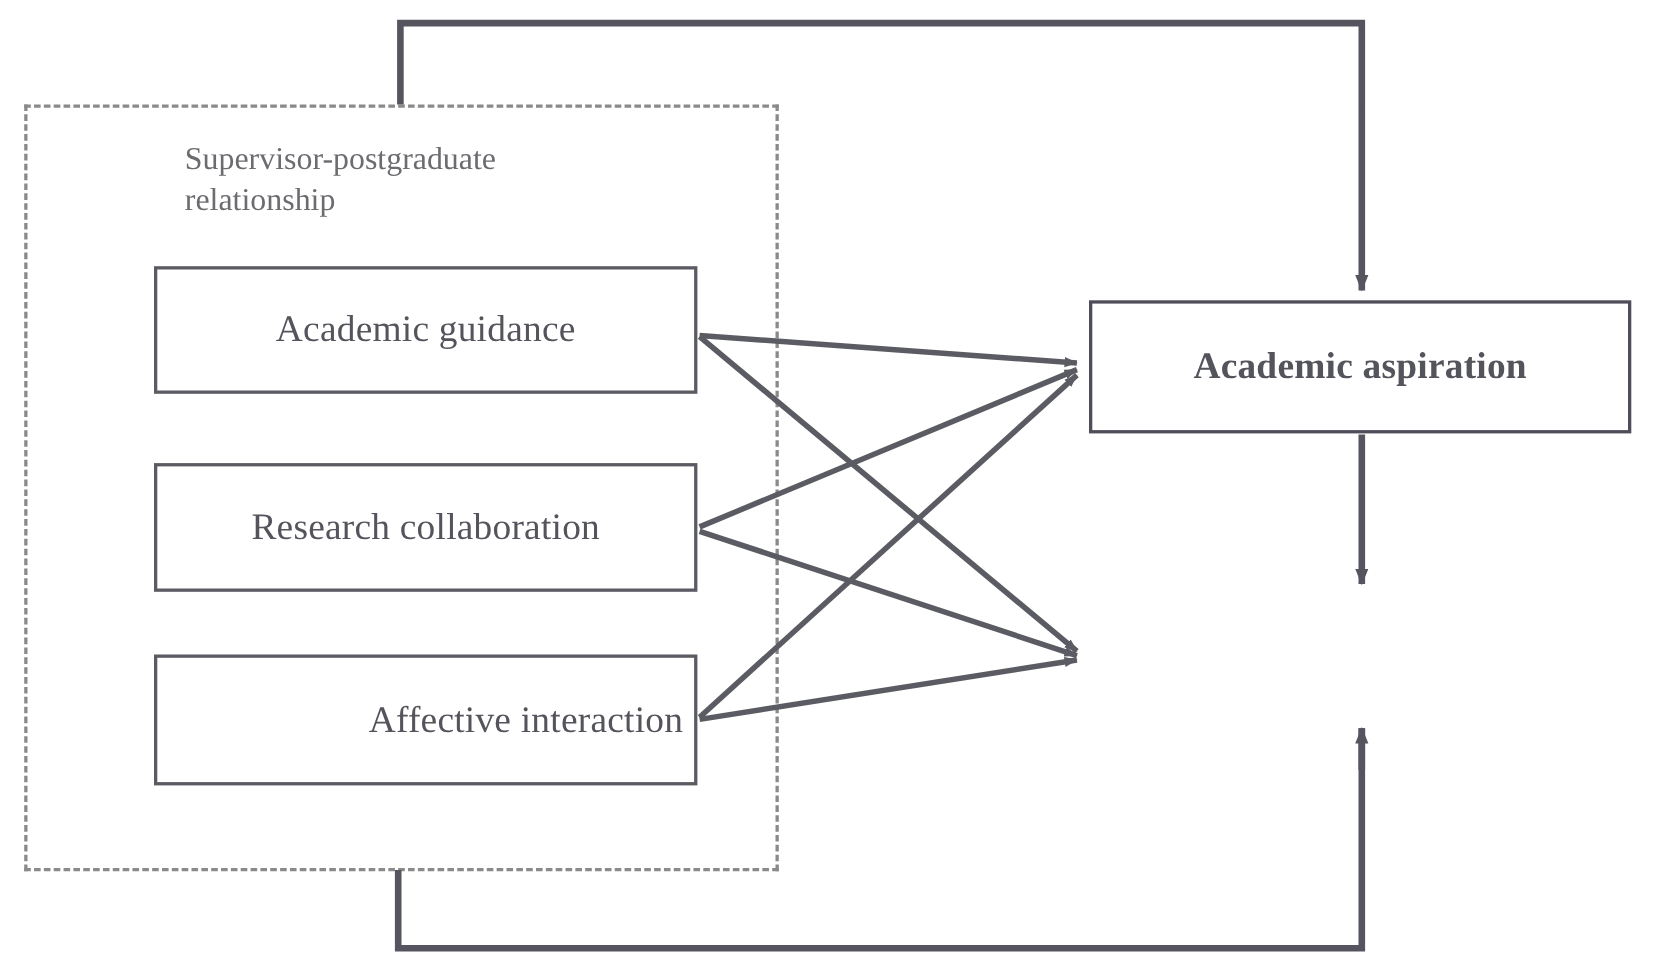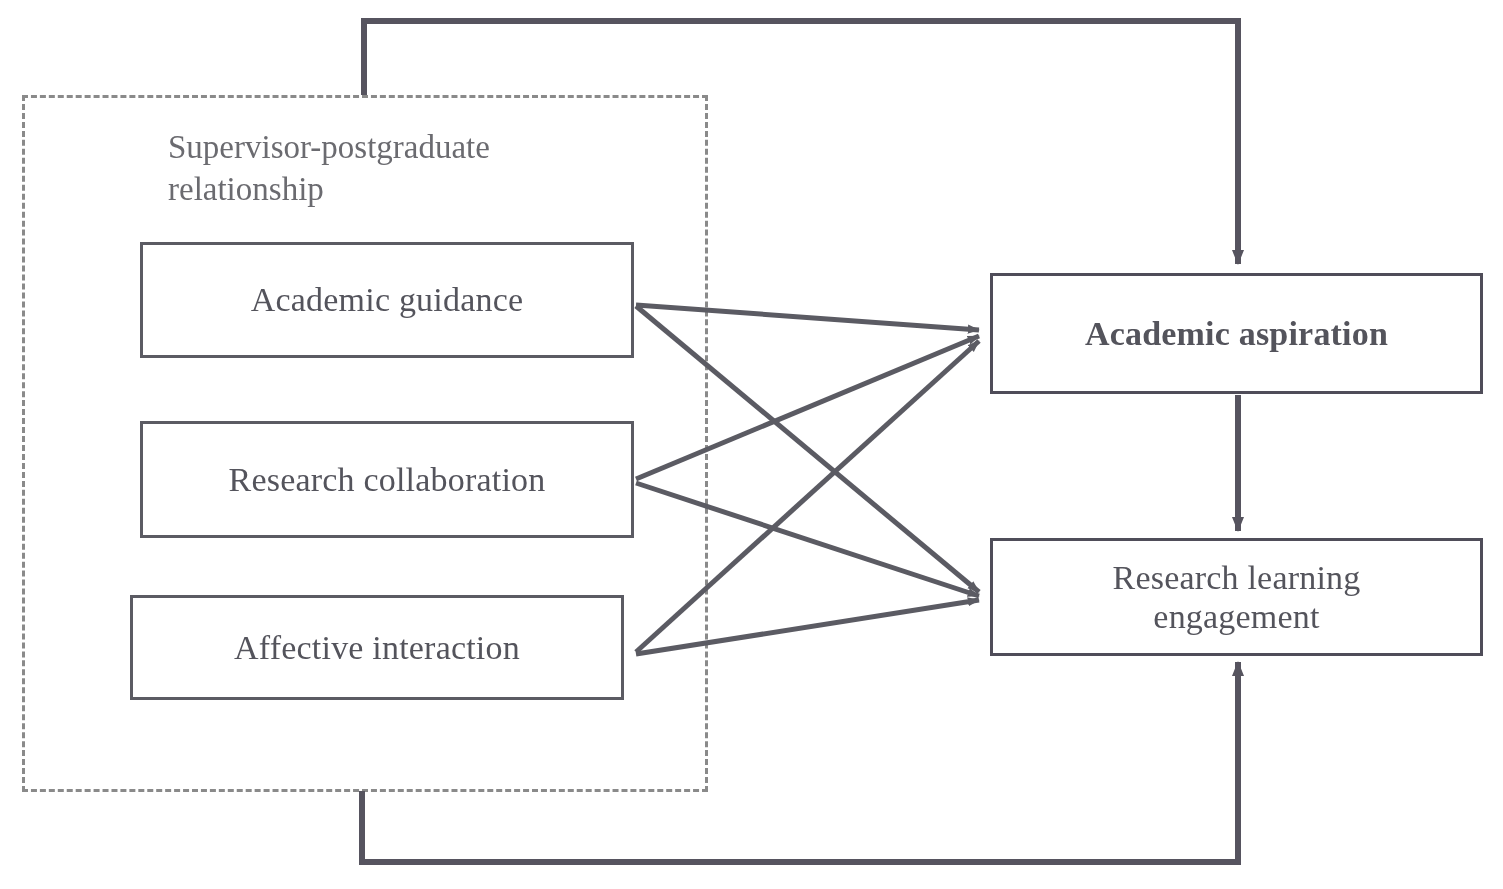--- a/index.html
+++ b/index.html
@@ -46,21 +46,21 @@
   }
   .group-frame {
     position: absolute;
     box-sizing: border-box;
     border: 3px dashed #8a8a8a;
     background: transparent;
   }
   .group-title {
     position: absolute;
     color: #6b6b70;
-    font-size: 33px;
+    font-size: 29px;
     line-height: 1.26;
     text-align: left;
     white-space: pre-line;
   }
 </style>
 </head>
 <body>
 
 <div id="canvas">
 
@@ -100,26 +100,22 @@
   </svg>
 
   <div class="node" style="left:140px; top:242px; width:494px; height:116px;">
     <span>Academic guidance</span>
   </div>
 
   <div class="node" style="left:140px; top:421px; width:494px; height:117px;">
     <span>Research collaboration</span>
   </div>
 
-  <div class="node" style="left:130px; top:595px; width:494px; height:105px;">
+  <div class="node" style="left:140px; top:595px; width:494px; height:119px;justify-content:flex-end;">
     <span>Affective interaction</span>
   </div>
 
   <div class="node right-node" style="left:990px; top:273px; width:493px; height:121px;font-weight:bold;">
     <span>Academic aspiration</span>
   </div>
 
-  <div class="node right-node" style="left:990px; top:538px; width:493px; height:118px; white-space:pre-line;">
-    <span style="white-space:pre-line;">Research learning
-engagement</span>
-  </div>
 
 </div>
 
 </body></html>

